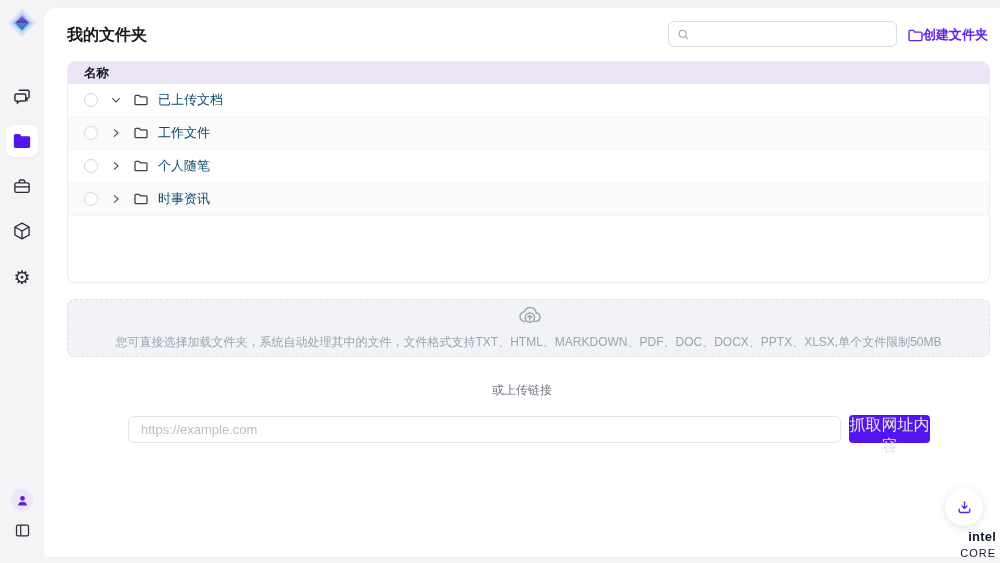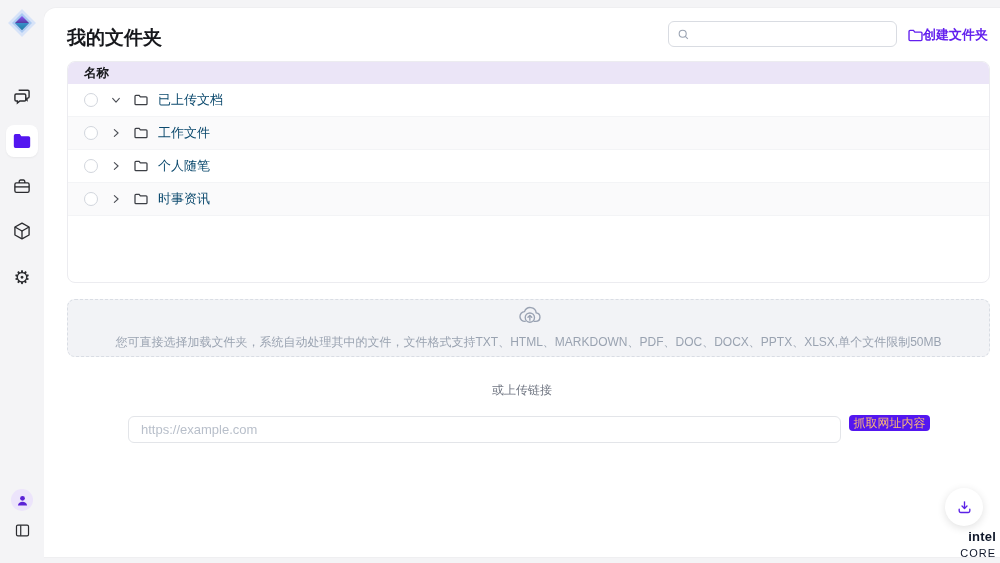--- a/index.html
+++ b/index.html
@@ -26,21 +26,21 @@
   .avatar {
     position:absolute; left:11px; top:489px; width:22px; height:22px; border-radius:50%;
     background:#ece4fb; display:flex; align-items:center; justify-content:center; cursor:pointer;
   }
   
   .panel {
     position:absolute; left:44px; top:8px; right:0; bottom:6px;
     background:#ffffff; border-top-left-radius:12px;
     box-shadow:0 0 0 1px rgba(0,0,0,.02);
   }
-  .page-title { position:absolute; left:23px; top:17px; font-size:19px; font-weight:700; color:#17181c; }
+  .page-title { position:absolute; left:23px; top:17px; font-size:16px; font-weight:700; color:#17181c; }
   .search-box {
     position:absolute; left:624px; top:13px; width:229px; height:26px;
     border:1px solid #d9dce2; border-radius:6px; background:#fff;
     display:flex; align-items:center; padding:0 8px; gap:6px;
   }
   .search-box input {
     border:none; outline:none; flex:1; font-size:12px; color:#333; background:transparent;
     font-family:"Liberation Sans","DejaVu Sans",sans-serif;
   }
   .create-folder {
@@ -80,23 +80,23 @@
   }
   .drop-hint { font-size:12px; color:#9aa3b1; }
   .or-link { position:absolute; top:374px; left:0; width:100%; text-align:center; font-size:12px; color:#707682; }
   .url-input {
     position:absolute; left:84px; top:408px; width:713px; height:27px;
     border:1px solid #e3e5e9; border-radius:6px; padding:0 12px; font-size:13px; color:#333;
     outline:none; font-family:"Liberation Sans","DejaVu Sans",sans-serif;
   }
   .url-input::placeholder { color:#b8bfca; }
   .fetch-btn {
-    position:absolute; left:805px; top:407px; width:81px; height:16px;
-    background:#5316f0; color:#fdba74; border:none; border-radius:4px;
-    font-size:12px; cursor:pointer; font-family:"Liberation Sans","DejaVu Sans",sans-serif;
+    position:absolute; left:805px; top:407px; width:81px; height:28px;
+    background:#5316f0; color:#e5e5e5; border:none; border-radius:4px;
+    font-size:16px; cursor:pointer; font-family:"Liberation Sans","DejaVu Sans",sans-serif;
   }
   
   .fab {
     position:absolute; left:901px; top:480px; width:38px; height:38px; border-radius:50%;
     background:#fff; border:none; box-shadow:0 2px 8px rgba(0,0,0,.12);
     display:flex; align-items:center; justify-content:center; cursor:pointer;
   }
   .intel {
     position:absolute; left:886px; top:520px; width:66px; text-align:right;
     color:#0f172a; line-height:1;

